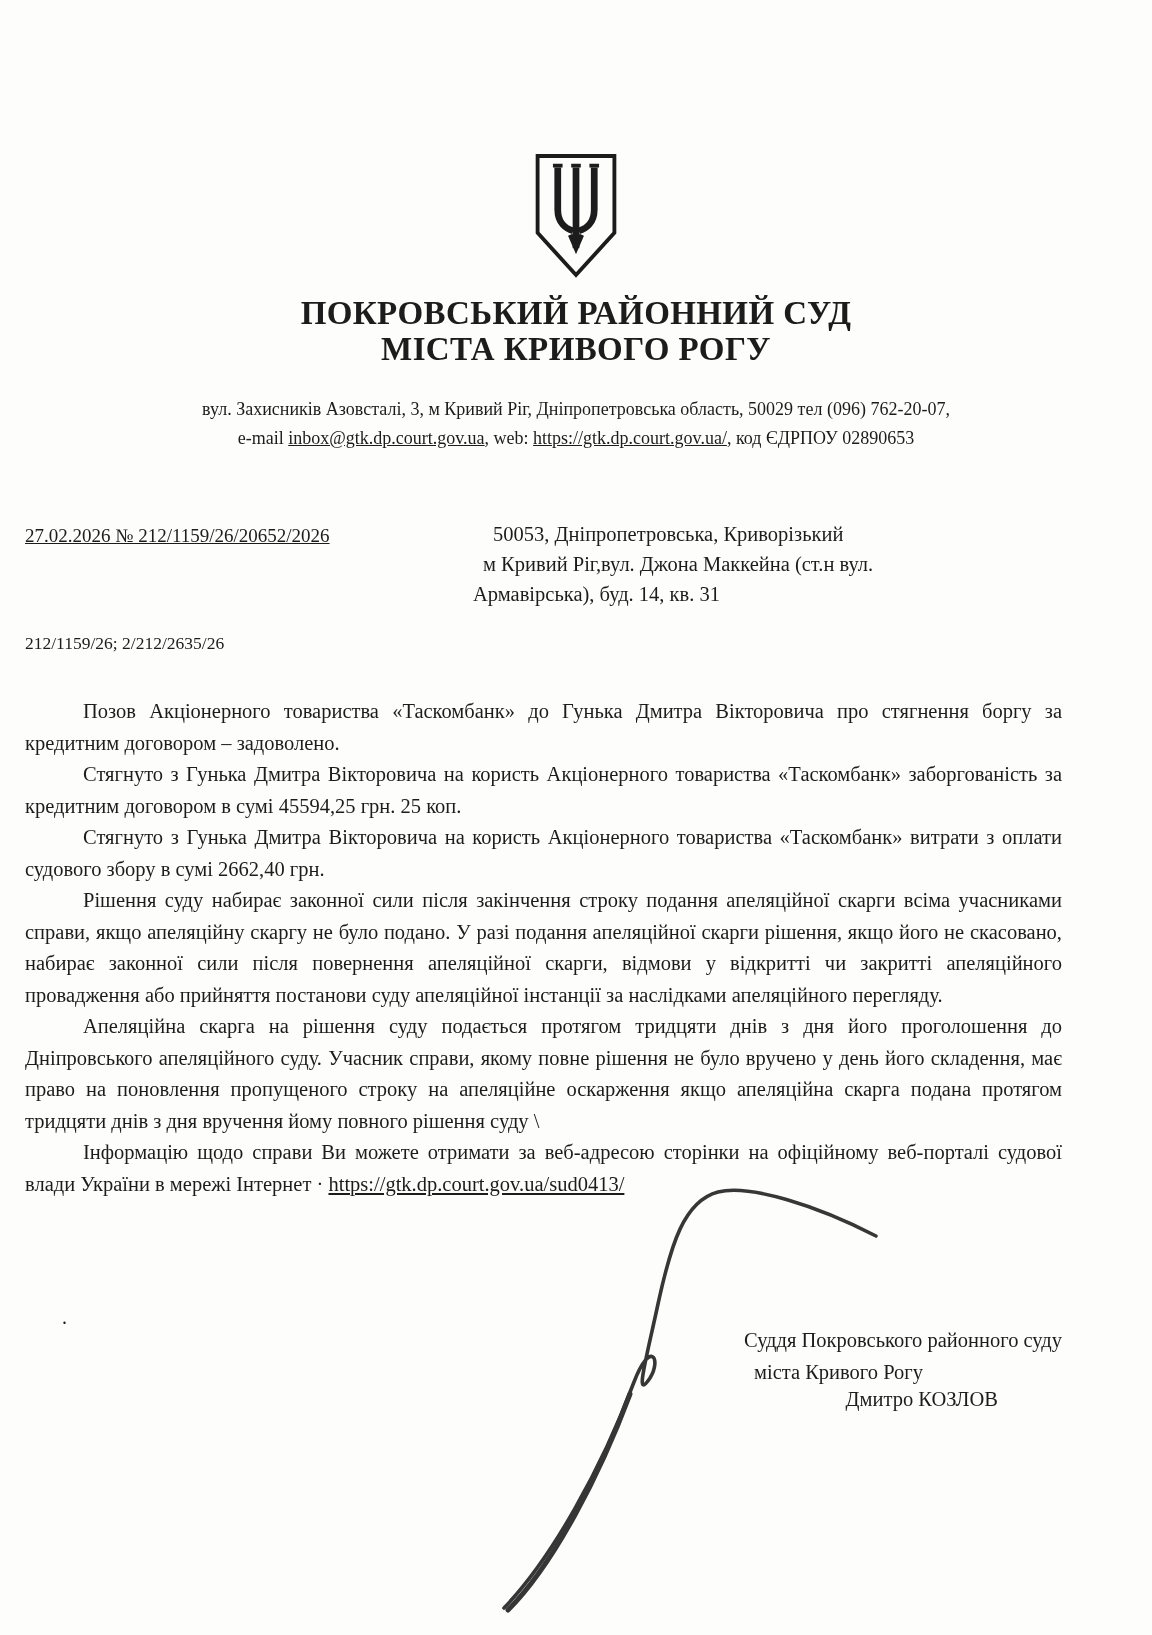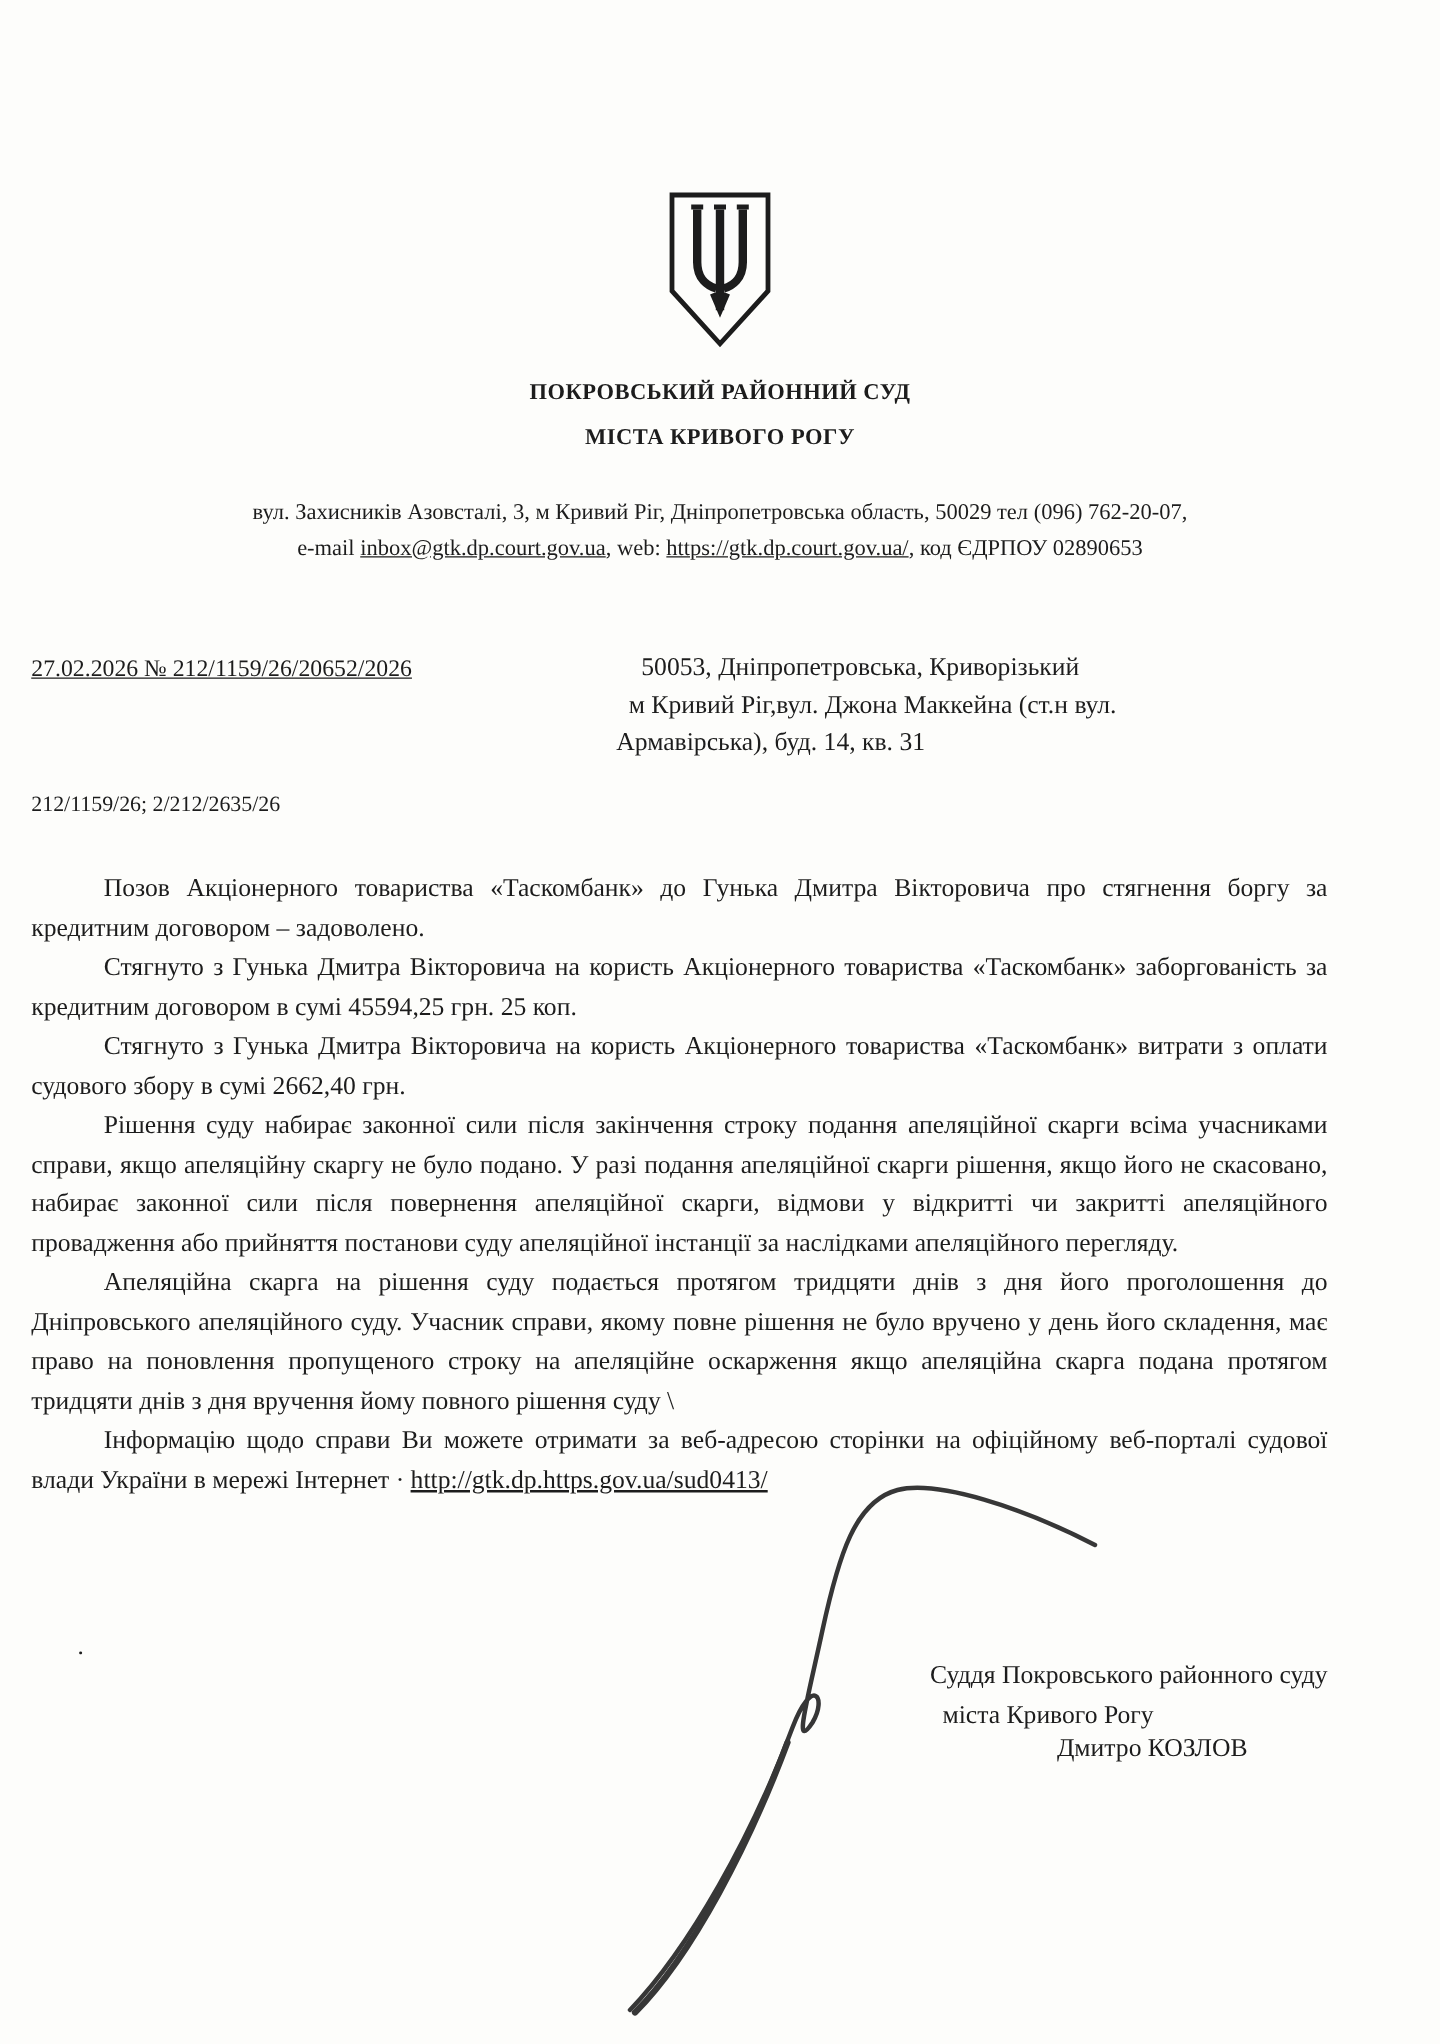--- a/index.html
+++ b/index.html
@@ -10,26 +10,26 @@
     background:#fdfdfb;
     color:#1c1c1c;
     font-family:"Liberation Serif", serif;
     overflow:hidden;
   }
   .content { padding:0 90px 0 25px; }
 
   
   .header { text-align:center; padding-top:152px; }
   .emblem { display:block; margin:0 auto; }
-  .court-name { margin-top:16px; font-size:18px; font-weight:bold; line-height:36px; letter-spacing:0.4px; }
+  .court-name { margin-top:16px; font-size:33px; font-weight:bold; line-height:36px; letter-spacing:0.4px; }
   .contact { margin-top:28px; font-size:18px; line-height:29px; }
   .doc-link { color:#1c1c1c; text-decoration:underline; }
 
   
-  .ref-row { display:flex; margin-top:66px;gap:20px; }
+  .ref-row { display:flex; margin-top:66px; }
   .ref-left { flex:0 0 448px; padding-top:6px; }
   .date-number { font-size:19px; text-decoration:underline; white-space:nowrap; }
   .recipient { flex:1; font-size:20.5px; line-height:30px; }
   .recipient .r0 { text-indent:62px; }
   .recipient .r1 { text-indent:20px; }
   .recipient .r2 { text-indent:10px; }
   .recipient .r3 { text-indent:0; }
   .case-numbers { margin-top:24px; font-size:17.5px; }
 
   
@@ -85,21 +85,21 @@
     </div>
 
     <div class="case-numbers">212/1159/26; 2/212/2635/26</div>
 
     <div class="body-text">
       <p>Позов Акціонерного товариства «Таскомбанк» до Гунька Дмитра Вікторовича про стягнення боргу за кредитним договором – задоволено.</p>
       <p>Стягнуто з Гунька Дмитра Вікторовича на користь Акціонерного товариства «Таскомбанк» заборгованість за кредитним договором в сумі 45594,25 грн. 25 коп.</p>
       <p>Стягнуто з Гунька Дмитра Вікторовича на користь Акціонерного товариства «Таскомбанк» витрати з оплати судового збору в сумі 2662,40 грн.</p>
       <p>Рішення суду набирає законної сили після закінчення строку подання апеляційної скарги всіма учасниками справи, якщо апеляційну скаргу не було подано. У разі подання апеляційної скарги рішення, якщо його не скасовано, набирає законної сили після повернення апеляційної скарги, відмови у відкритті чи закритті апеляційного провадження або прийняття постанови суду апеляційної інстанції за наслідками апеляційного перегляду.</p>
       <p>Апеляційна скарга на рішення суду подається протягом тридцяти днів з дня його проголошення до Дніпровського апеляційного суду. Учасник справи, якому повне рішення не було вручено у день його складення, має право на поновлення пропущеного строку на апеляційне оскарження якщо апеляційна скарга подана протягом тридцяти днів з дня вручення йому повного рішення суду \</p>
-      <p><span>Інформацію щодо справи Ви можете отримати за веб-адресою сторінки на офіційному веб-порталі судової влади України в мережі Інтернет · </span><a class="doc-link">http://gtk.dp.https.gov.ua/sud0413/</a></p>
+      <p><span>Інформацію щодо справи Ви можете отримати за веб-адресою сторінки на офіційному веб-порталі судової влади України в мережі Інтернет · </span><a class="doc-link">https://gtk.dp.court.gov.ua/sud0413/</a></p>
     </div>
 
     <div class="footer">
       <div class="signer-title">
         <div class="t0">Суддя Покровського районного суду</div>
         <div class="t1">міста Кривого Рогу</div>
       </div>
       <div class="signer-name">Дмитро КОЗЛОВ</div>
     </div>
   </div>

